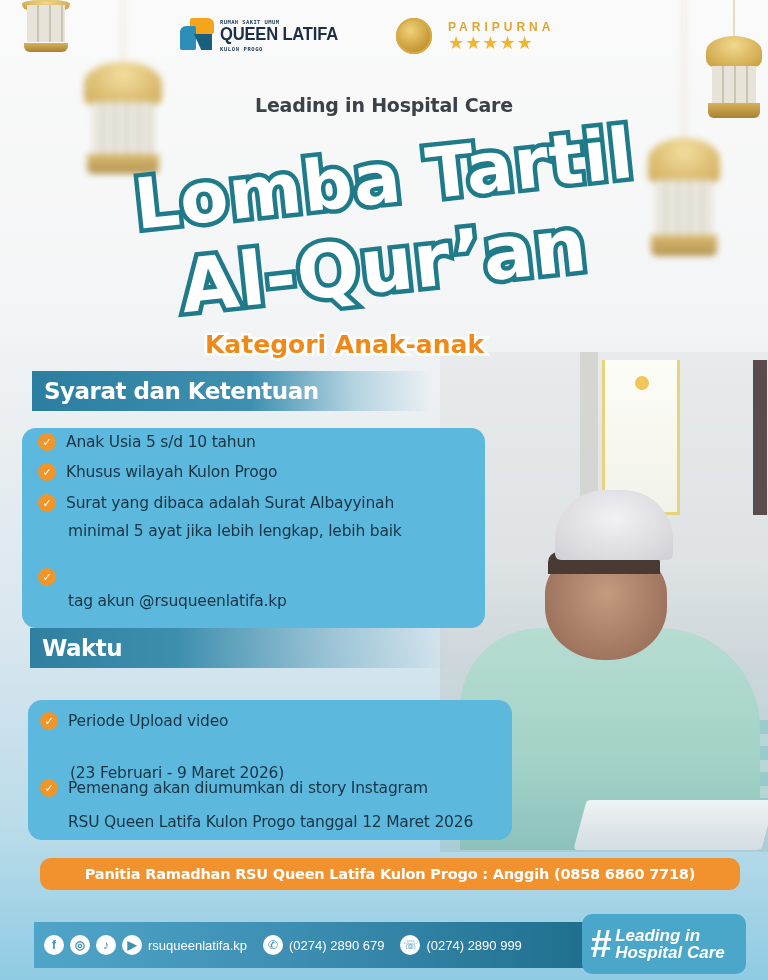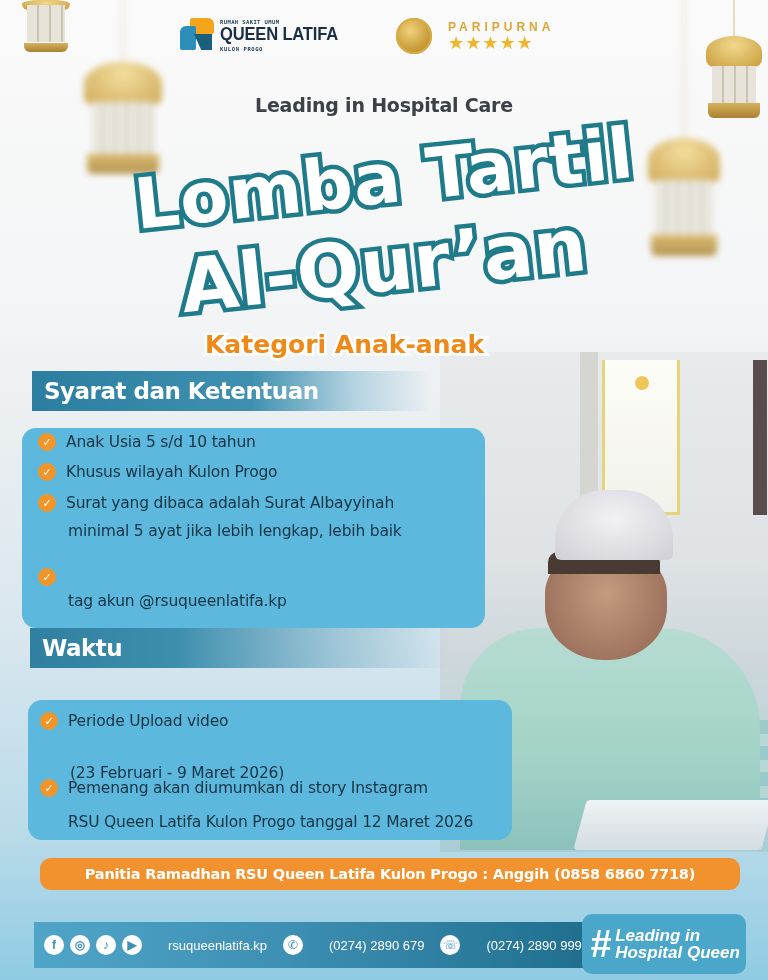--- a/index.html
+++ b/index.html
@@ -75,21 +75,21 @@
   .item { position:absolute; display:flex; align-items:center; gap:10px; font-family:"DejaVu Sans", sans-serif; font-size:15.5px; color:#183445; white-space:nowrap; letter-spacing:-.2px; }
   .check { width:18px; height:18px; border-radius:50%; background:#f0952a; display:inline-flex; align-items:center; justify-content:center; color:#fff; font-size:11px; font-weight:bold; flex:none; }
   .cont { position:absolute; font-family:"DejaVu Sans", sans-serif; font-size:15.5px; color:#183445; white-space:nowrap; letter-spacing:-.2px; }
 
   
   .contact-bar { position:absolute; left:40px; top:858px; width:700px; height:32px; background:#f1922f; border-radius:11px; display:flex; align-items:center; justify-content:center; font-family:"DejaVu Sans", sans-serif; font-weight:bold; font-size:14.5px; color:#ffffff; letter-spacing:-.2px; }
 
   
   .footer-bar { position:absolute; left:34px; top:922px; width:560px; height:46px; background: linear-gradient(90deg, #4fa5c8 0%, #3d8fb3 45%, #1f6e8e 100%); display:flex; align-items:center; padding-left:10px; gap:6px; }
   .soc { width:20px; height:20px; border-radius:50%; background:#fff; color:#3d8fb3; display:inline-flex; align-items:center; justify-content:center; font-weight:bold; font-size:12px; font-family:"Liberation Sans", sans-serif; flex:none; }
-  .foot-text { font-family:"Liberation Sans", sans-serif; color:#ffffff; font-size:13px; white-space:nowrap;margin-left:20px; }
+  .foot-text { font-family:"Liberation Sans", sans-serif; color:#ffffff; font-size:13px; white-space:nowrap; }
   .phone-ic { width:20px; height:20px; border-radius:50%; background:#fff; color:#3d8fb3; display:inline-flex; align-items:center; justify-content:center; font-size:12px; flex:none; margin-left:10px; }
   .hashtag-box { position:absolute; left:582px; top:914px; width:164px; height:60px; border-radius:10px; background:#4ba7c9; display:flex; align-items:center; padding-left:8px; gap:4px; }
   .hash { font-family:"Liberation Sans", sans-serif; font-weight:bold; font-style:italic; color:#fff; font-size:38px; line-height:38px; }
   .hash-text { font-family:"Liberation Sans", sans-serif; font-weight:bold; font-style:italic; color:#fff; font-size:17px; line-height:17px; }
 </style>
 </head>
 <body>
 
 <div class="poster">
 
@@ -203,17 +203,17 @@
     <span class="foot-text">rsuqueenlatifa.kp</span>
     <span class="phone-ic">✆</span>
     <span class="foot-text">(0274) 2890 679</span>
     <span class="phone-ic">☏</span>
     <span class="foot-text">(0274) 2890 999</span>
   </div>
   <div class="hashtag-box">
     <span class="hash">#</span>
     <div>
       <div class="hash-text">Leading in</div>
-      <div class="hash-text">Hospital Queen</div>
+      <div class="hash-text">Hospital Care</div>
     </div>
   </div>
 
 </div>
 
 </body></html>

